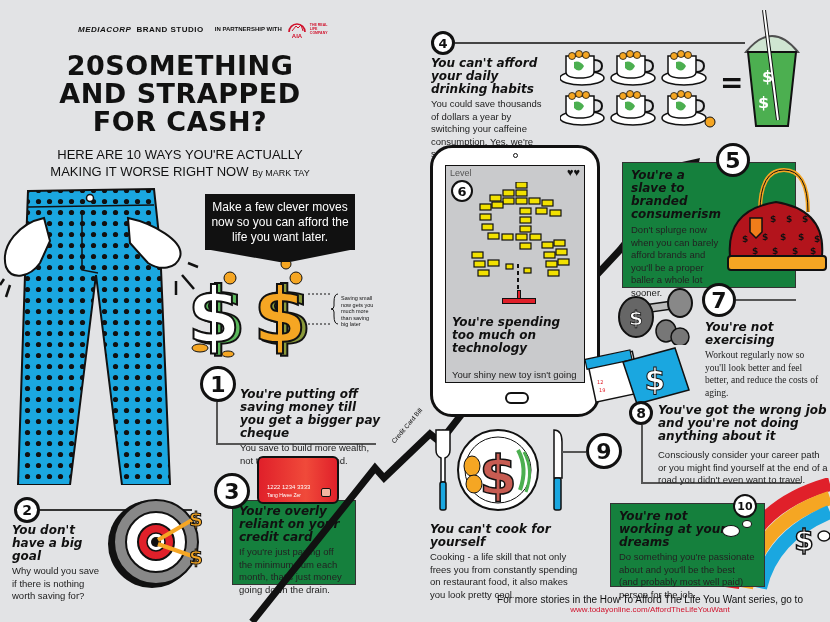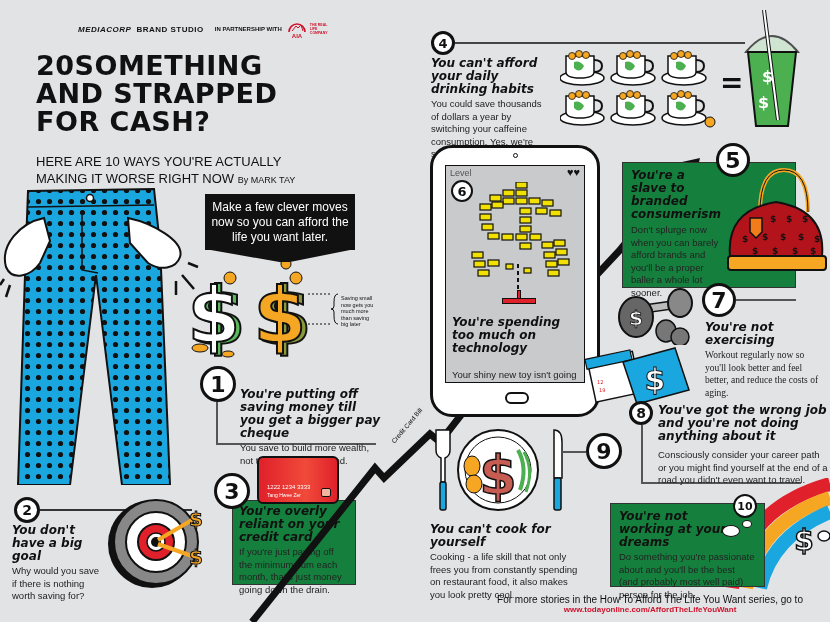--- a/index.html
+++ b/index.html
@@ -23,25 +23,25 @@
   <span style="display:inline-flex;align-items:center;gap:3px;">
     <svg width="20" height="18" viewBox="0 0 20 18">
       <path d="M2 12 A8 8 0 0 1 18 12" stroke="#d0112b" stroke-width="1.6" fill="none"></path>
       <path d="M5 11 L9 6 L11 8 L14 5 L16 11" stroke="#d0112b" stroke-width="1" fill="none"></path>
       <text x="10" y="17.5" font-size="6" fill="#d0112b" text-anchor="middle" font-family="Liberation Sans, sans-serif" font-weight="bold">AIA</text>
     </svg>
     <span style="font-size:3.5px;color:#d0112b;width:22px;line-height:4px;font-weight:bold;">THE REAL LIFE COMPANY</span>
   </span>
 </div>
 
-<div class="abs" style="left:36px;top:52px;width:288px;">
+<div class="abs" style="left:36px;top:52px;width:288px;text-align:center;">
   <div class="hb" style="font-size:27px;line-height:28px;letter-spacing:0.5px;">20SOMETHING</div>
   <div class="hb" style="font-size:27px;line-height:28px;letter-spacing:0.5px;">AND STRAPPED</div>
   <div class="hb" style="font-size:27px;line-height:28px;letter-spacing:0.5px;">FOR CASH?</div>
-  <div style="font-size:13px;line-height:17px;margin-top:17px;">HERE ARE 10 WAYS YOU'RE ACTUALLY</div>
+  <div style="font-size:13px;line-height:17px;margin-top:10px;">HERE ARE 10 WAYS YOU'RE ACTUALLY</div>
   <div style="font-size:13px;line-height:17px;">
     <span>MAKING IT WORSE RIGHT NOW</span>
     <span style="font-size:9px;">By MARK TAY</span>
   </div>
 </div>
 
 <svg class="abs" style="left:0;top:185px;" width="200" height="300" viewBox="0 0 200 300">
   <defs>
     <pattern id="dots" width="11" height="11" patternUnits="userSpaceOnUse">
       <rect width="11" height="11" fill="#1aa7e0"></rect>
@@ -307,14 +307,14 @@
 <div class="card" style="left:610px;top:503px;width:155px;height:84px;padding:6px 8px;">
   <div class="item-title" style="width:110px;">You're not working at your dreams</div>
   <div class="body-txt" style="margin-top:2px;">Do something you're passionate about and you'll be the best (and probably most well paid) person for the job.</div>
 </div>
 <div class="abs" style="left:722px;top:525px;width:18px;height:12px;background:#fff;border:1.5px solid #111;border-radius:50%;"></div>
 <div class="abs" style="left:742px;top:520px;width:10px;height:8px;background:#fff;border:1.5px solid #111;border-radius:50%;"></div>
 <div class="circle-num" style="left:733px;top:494px;width:24px;height:24px;font-size:11px;border-width:2.5px;">10</div>
 
 <div class="abs" style="left:480px;top:595px;width:340px;text-align:center;">
   <div style="font-size:10px;line-height:10px;">For more stories in the How To Afford The Life You Want series, go to</div>
-  <div style="font-size:8px;line-height:10px;color:#d0112b;font-weight:bold;cursor:pointer;">www.todayonline.com/AffordTheLifeYouWant</div>
+  <div style="font-size:8px;line-height:10px;color:#d0112b;font-weight:normal;cursor:pointer;">www.todayonline.com/AffordTheLifeYouWant</div>
 </div>
 
 </body></html>

